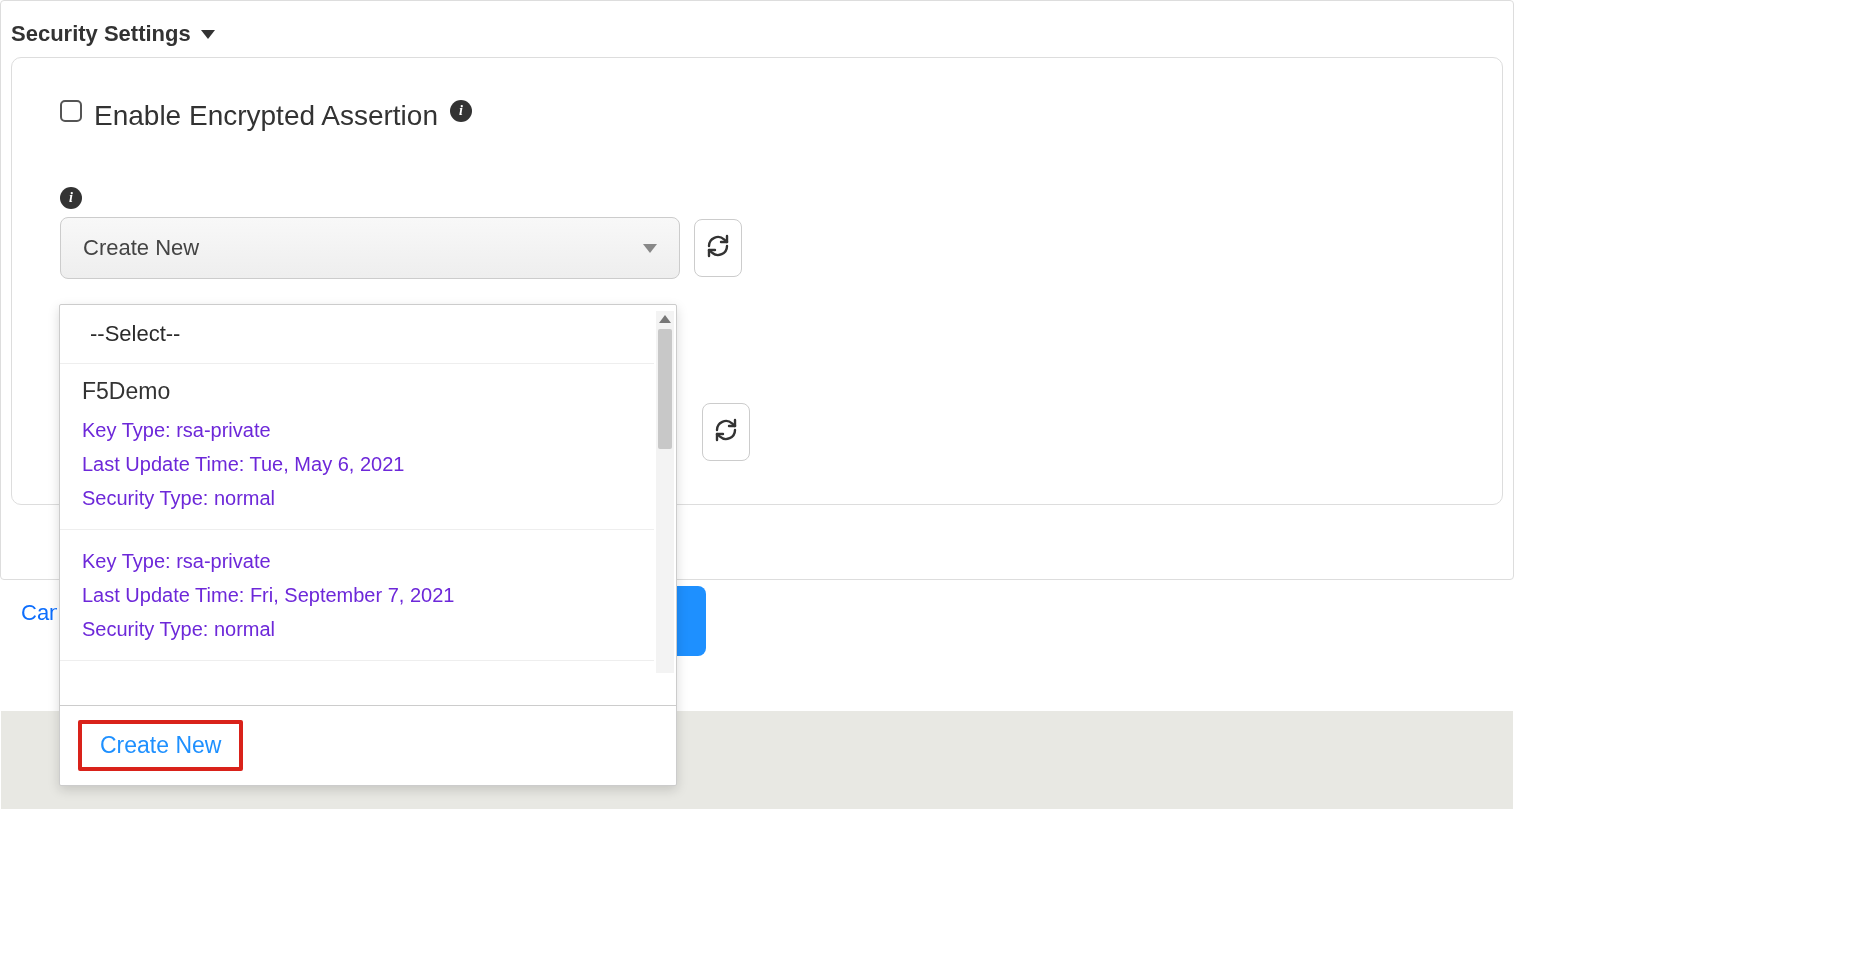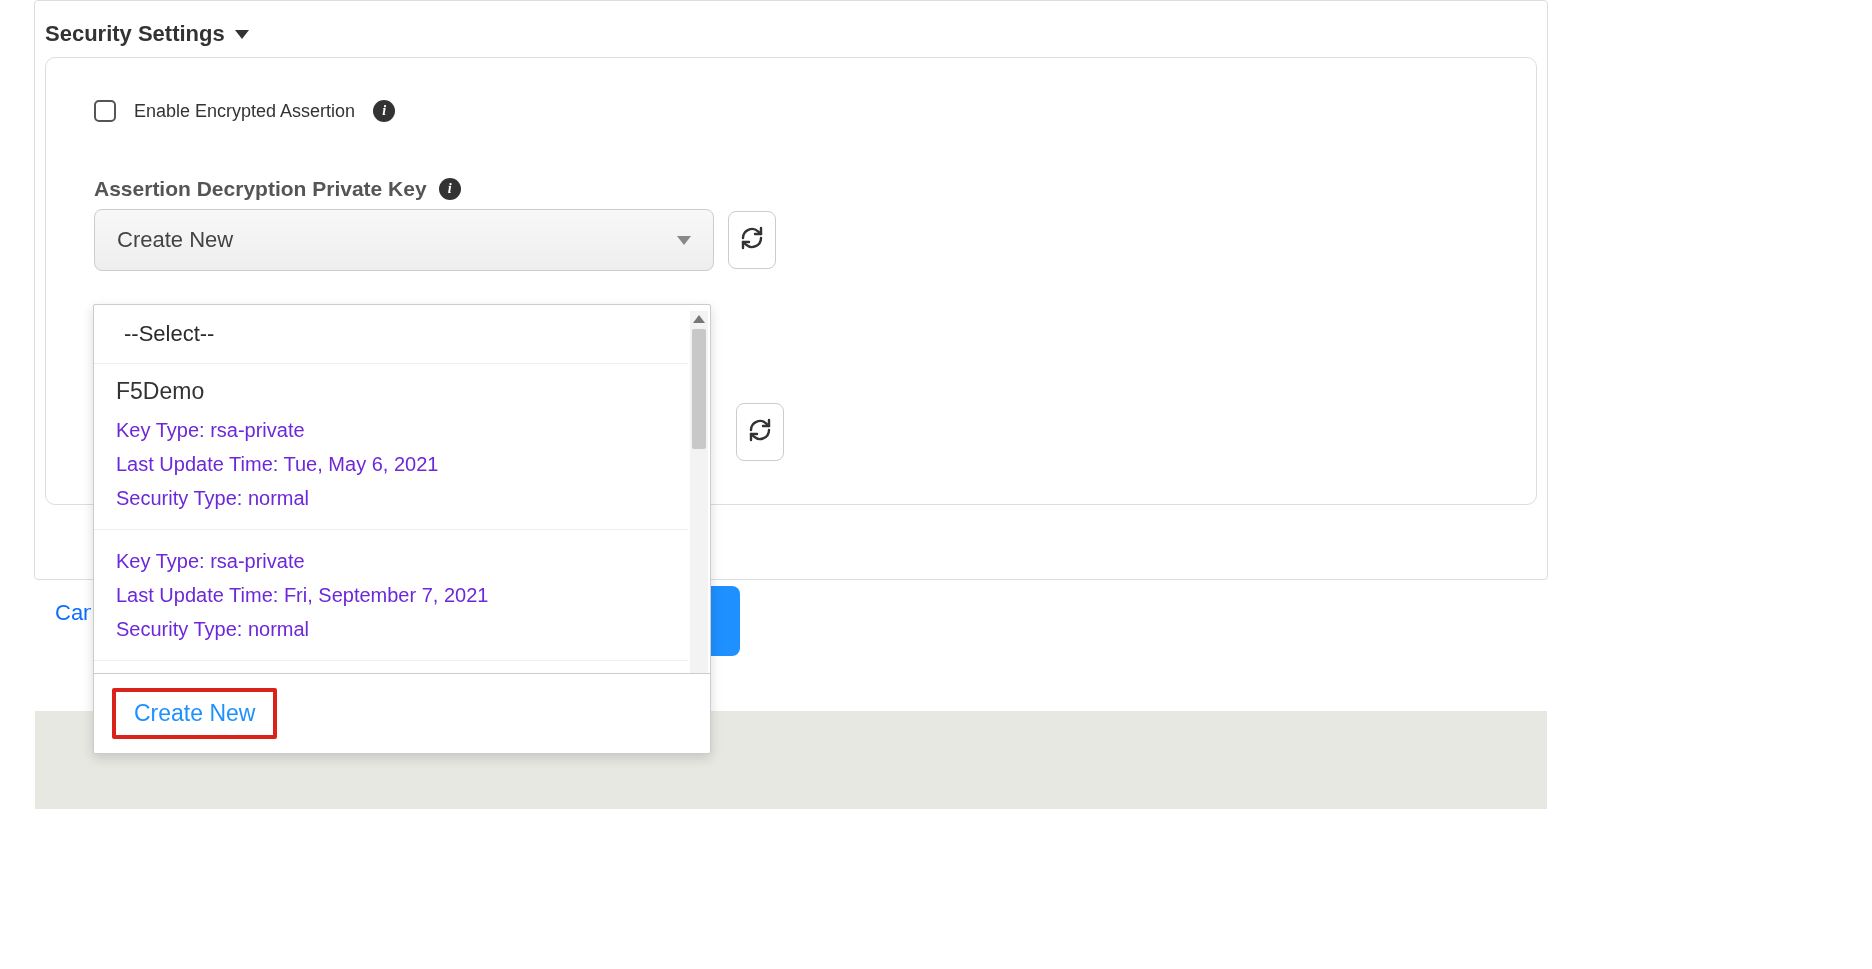--- a/index.html
+++ b/index.html
@@ -8,21 +8,20 @@
       background: #fff;
       color: #333;
     }
     .outer {
       border: 1px solid #ddd;
       border-radius: 4px;
       width: 1514px;
       height: 580px;
       position: relative;
       overflow: visible;
-      margin-left: 34px;
     }
     .section-header {
       display: flex;
       align-items: center;
       gap: 10px;
       padding: 20px 10px 10px 10px;
       font-size: 22px;
       font-weight: 700;
       color: #333;
       cursor: pointer;
@@ -36,23 +35,22 @@
     .panel {
       border: 1px solid #ddd;
       border-radius: 10px;
       margin: 0 10px 10px 10px;
       padding: 42px 48px 48px 48px;
       position: relative;
       height: 448px;
     }
     .checkbox-row {
       display: flex;
-      align-items: center;
-      gap: 18px;
-      font-size: 18px;
+      gap: 12px;
+      font-size: 28px;
       color: #333;
       margin-bottom: 55px;
     }
     .cb {
       width: 22px; height: 22px;
       border: 2px solid #555;
       border-radius: 5px;
       background: #fff;
       cursor: pointer;
     }
@@ -159,20 +157,21 @@
       top: 303px;
       left: 58px;
       width: 618px;
       background: #fff;
       border: 1px solid #ccc;
       border-radius: 2px;
       box-shadow: 0 4px 12px rgba(0,0,0,0.15);
       z-index: 100;
       display: flex;
       flex-direction: column;
+      gap: 32px;
     }
     .dd-scroll {
       position: relative;
       padding-right: 22px;
       max-height: 402px;
       overflow: hidden;
     }
     .dd-item {
       padding: 14px 22px;
       border-bottom: 1px solid #eee;
@@ -269,21 +268,20 @@
       </div>
 
       <div class="panel">
         <div class="checkbox-row">
           <span class="cb"></span>
           <span>Enable Encrypted Assertion</span>
           <span class="info-icon"></span>
         </div>
 
         <div class="field-label">
-          <span>Assertion Decryption Private Key</span>
           <span class="info-icon"></span>
         </div>
         <div class="select-row">
           <div class="select-box">
             <span>Create New</span>
             <span class="chev"></span>
           </div>
           <div class="refresh-btn">
             <span class="refresh-icon">
               <svg viewBox="0 0 24 24" fill="none" stroke="#333" stroke-width="2.4" stroke-linecap="round" stroke-linejoin="round">

